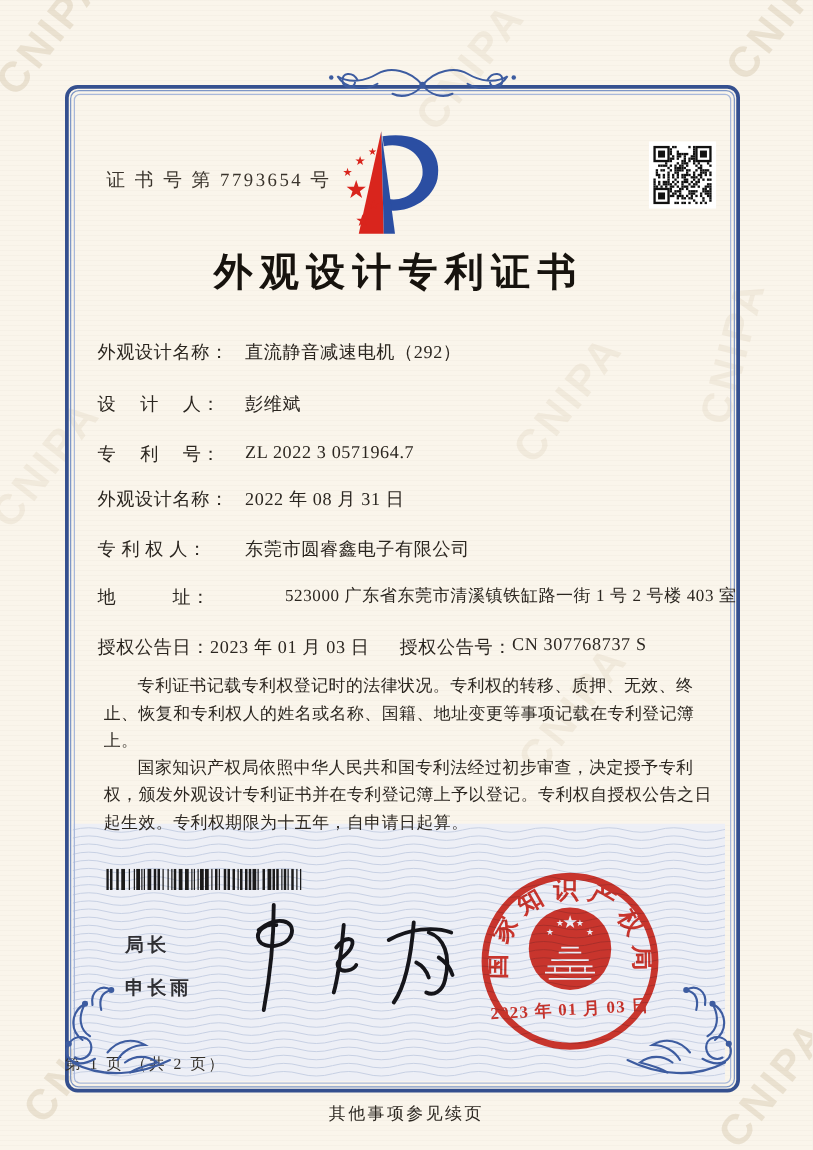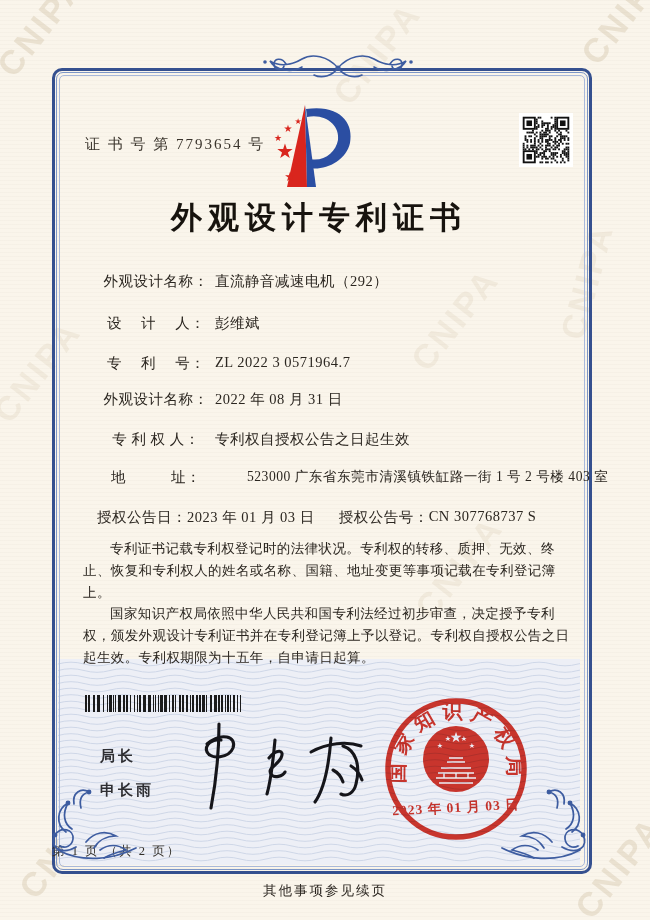--- a/index.html
+++ b/index.html
@@ -21,21 +21,21 @@
   .panel{position:absolute;left:58px;top:659px;width:522px;height:206px;background:#edeff6;z-index:1;overflow:hidden;}
   .panel svg{display:block;}
   
   .certno{position:absolute;left:85px;top:106px;font-size:15px;letter-spacing:2px;color:#3a342c;z-index:3;margin-top:29px;}
   .logo{position:absolute;left:268px;top:101px;z-index:3;}
   .qr{position:absolute;left:519px;top:113px;z-index:3;}
   .title{position:absolute;left:52px;top:197px;width:534px;text-align:center;
          font-size:31px;font-weight:700;letter-spacing:6px;color:#17130e;z-index:3;}
   .ornament{position:absolute;left:248px;top:50px;z-index:3;}
   
-  .frow{position:absolute;left:97px;width:492px;font-size:14.5px;color:#2b2620;z-index:3;display:flex;text-align:center;}
+  .frow{position:absolute;left:78px;width:492px;font-size:14.5px;color:#2b2620;z-index:3;display:flex;}
   .flabel{width:118px;flex:0 0 118px;white-space:pre;letter-spacing:.5px;}
   .fvalue{white-space:pre;letter-spacing:.5px;}
   .frow.addr .fvalue{font-size:13.6px;margin-left:32px;}
   .grant2{margin-left:24px;display:flex;}
   
   .paras{position:absolute;left:83px;top:538px;width:492px;z-index:3;color:#2b2620;}
   .paras p{margin:0;font-size:13.5px;line-height:21.8px;text-indent:2em;letter-spacing:.4px;}
   
   .barcode{position:absolute;left:85px;top:695px;z-index:3;}
   .signer-title{position:absolute;left:100px;top:747px;font:600 15px "Liberation Sans",sans-serif;
@@ -382,21 +382,21 @@
   <div class="frow" style="top:354px">
     <span class="flabel">专　 利　 号：</span>
     <span class="fvalue">ZL 2022 3 0571964.7</span>
   </div>
   <div class="frow" style="top:390px">
     <span class="flabel">外观设计名称：</span>
     <span class="fvalue">2022 年 08 月 31 日</span>
   </div>
   <div class="frow" style="top:430px">
     <span class="flabel">专 利 权 人：</span>
-    <span class="fvalue">专利权自授权公告之日起生效</span>
+    <span class="fvalue">东莞市圆睿鑫电子有限公司</span>
   </div>
   <div class="frow addr" style="top:468px">
     <span class="flabel">地　　　址：</span>
     <span class="fvalue">523000 广东省东莞市清溪镇铁缸路一街 1 号 2 号楼 403 室</span>
   </div>
   <div class="frow" style="top:508px">
     <span class="flabel" style="width:auto;flex:none">授权公告日：</span>
     <span class="fvalue">2023 年 01 月 03 日</span>
     <span class="grant2">
       <span class="flabel" style="width:auto;flex:none">授权公告号：</span>

